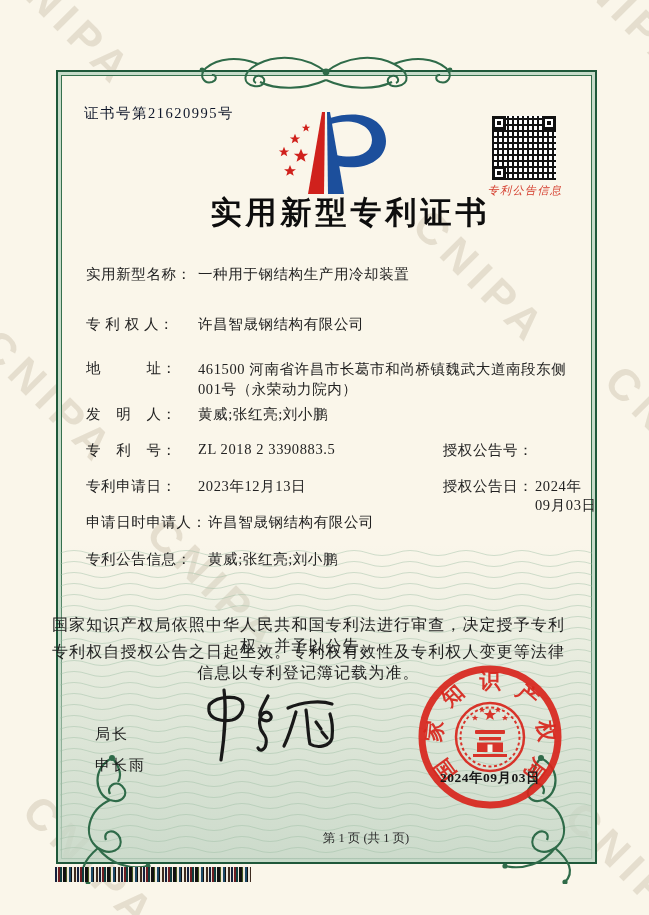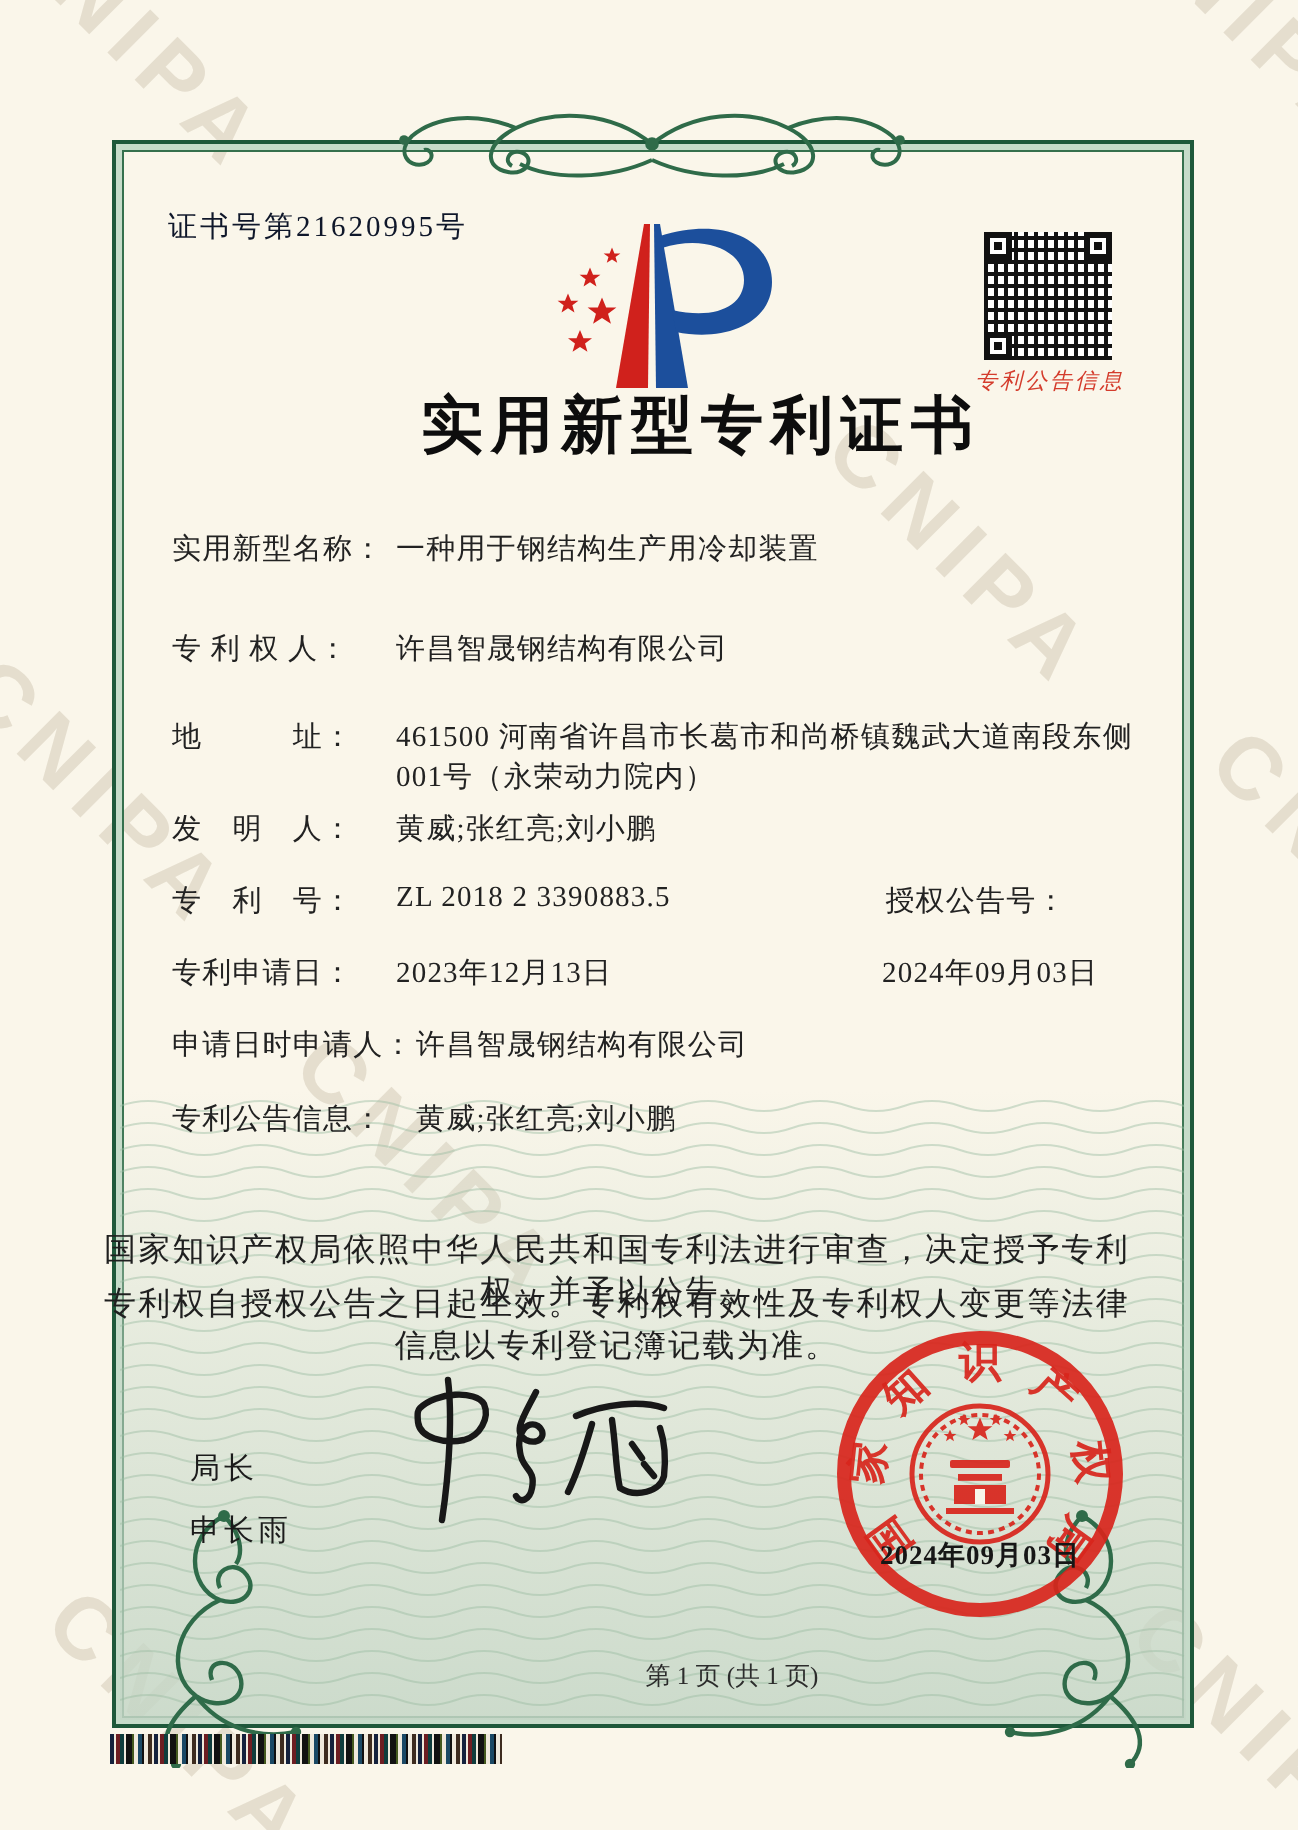--- a/index.html
+++ b/index.html
@@ -196,20 +196,21 @@
   <span class="lbl">专　利　号：</span>
   <span class="val">ZL 2018 2 3390883.5</span>
   <span class="col2">
     <span class="lbl2">授权公告号：</span>
   </span>
 </div>
 <div class="row" style="top:477px;width:511px">
   <span class="lbl">专利申请日：</span>
   <span class="val">2023年12月13日</span>
   <span class="col2">
+    <span class="lbl2">授权公告日：</span>
     <span class="val">2024年09月03日</span>
   </span>
 </div>
 <div class="row" style="top:513px">
   <span class="lblw">申请日时申请人：</span>
   <span class="val">许昌智晟钢结构有限公司</span>
 </div>
 <div class="row" style="top:550px">
   <span class="lblw">专利公告信息：</span>
   <span class="val">黄威;张红亮;刘小鹏</span>

